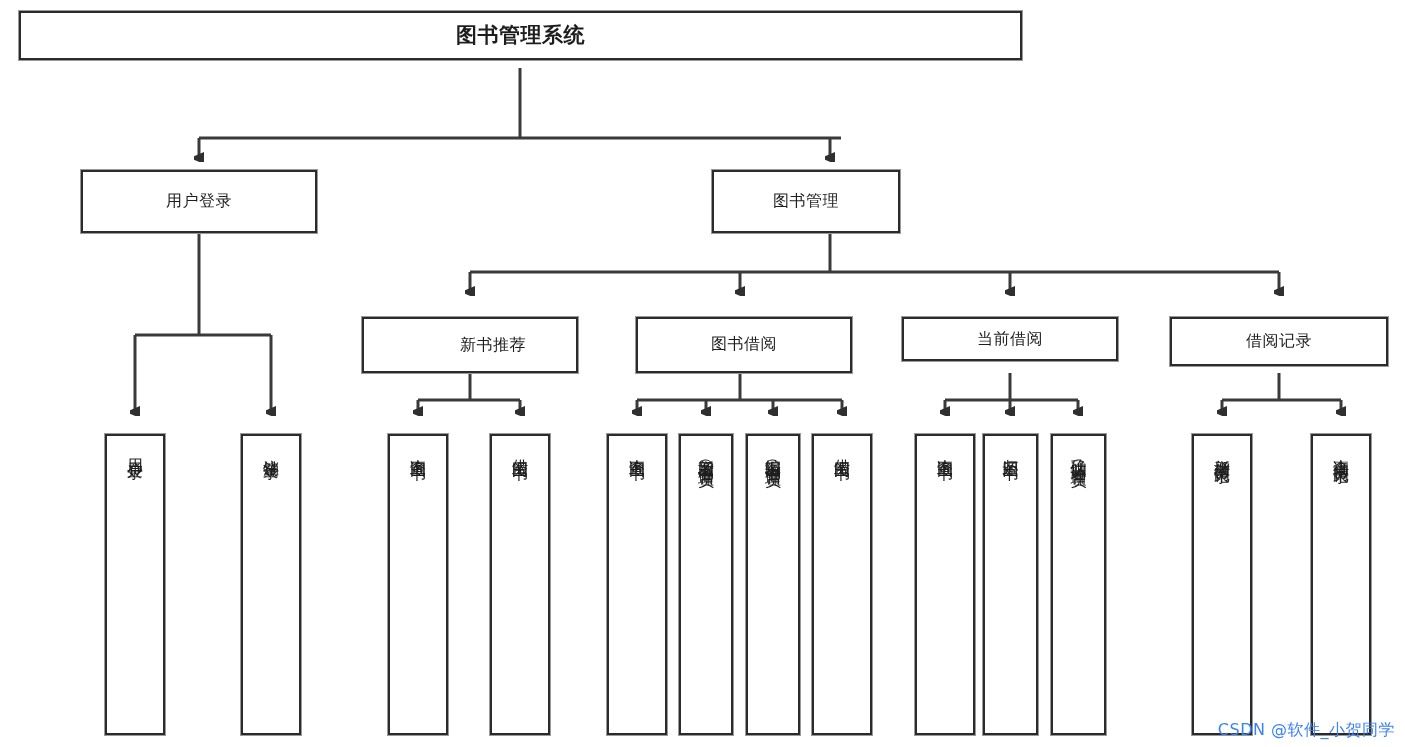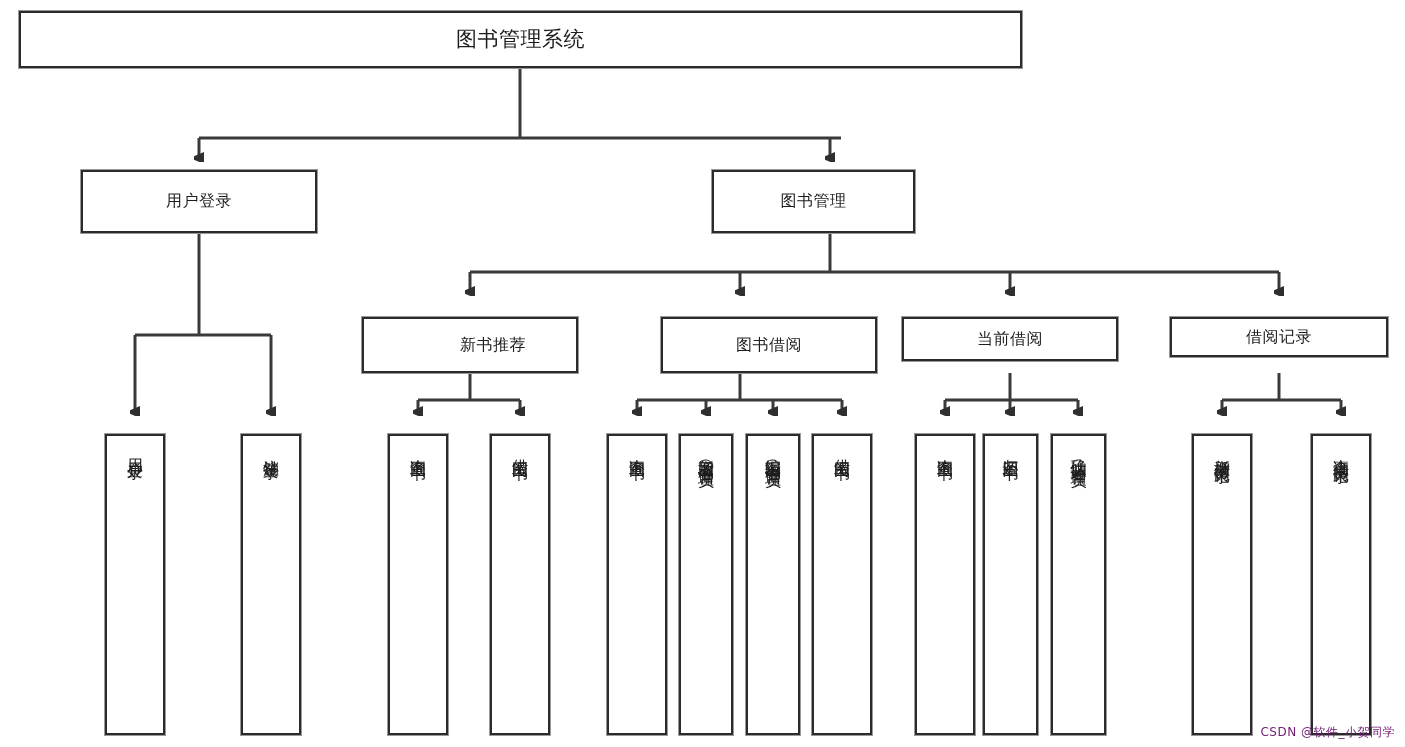--- a/index.html
+++ b/index.html
@@ -49,22 +49,22 @@
   }
   .node.vertical{
     align-items:flex-start;
     padding-top:10px;
   }
   .node.root .label{font-size:21px;}
   #watermark{
     position:absolute;
     right:10px;
     bottom:6px;
-    font-size:12px;
-    color:#701a75;
+    font-size:16px;
+    color:#3b82f6;
     letter-spacing:0.5px;
     white-space:nowrap;
     z-index:5;
     font-family:"DejaVu Sans","Liberation Sans",sans-serif;
   }
 </style>
 </head>
 <body>
 
 <div id="stage">
@@ -112,45 +112,45 @@
       <path d="M1010,400 L1010,412" marker-end="url(#arrow)"></path>
       <path d="M1078,400 L1078,412" marker-end="url(#arrow)"></path>
 
       <path d="M1279,373 L1279,400"></path>
       <path d="M1222,400 L1341,400"></path>
       <path d="M1222,400 L1222,412" marker-end="url(#arrow)"></path>
       <path d="M1341,400 L1341,412" marker-end="url(#arrow)"></path>
     </g>
   </svg>
 
-  <div class="node root" style="left:19px; top:11px; width:1003px; height:57px;">
+  <div class="node root" style="left:19px; top:11px; width:1003px; height:49px;font-weight:bold;">
     <span class="label">图书管理系统</span>
   </div>
 
   <div class="node" style="left:81px; top:170px; width:236px; height:63px;">
     <span class="label">用户登录</span>
   </div>
 
-  <div class="node" style="left:712px; top:170px; width:203px; height:63px;">
+  <div class="node" style="left:712px; top:170px; width:188px; height:63px;">
     <span class="label">图书管理</span>
   </div>
 
   <div class="node" style="left:362px; top:317px; width:216px; height:56px;padding-left:46px;">
     <span class="label">新书推荐</span>
   </div>
 
-  <div class="node" style="left:661px; top:317px; width:216px; height:56px;">
+  <div class="node" style="left:636px; top:317px; width:216px; height:56px;font-family:Liberation Mono, monospace;">
     <span class="label">图书借阅</span>
   </div>
 
   <div class="node" style="left:902px; top:317px; width:216px; height:44px;">
     <span class="label">当前借阅</span>
   </div>
 
-  <div class="node" style="left:1170px; top:317px; width:218px; height:40px;">
+  <div class="node" style="left:1170px; top:317px; width:218px; height:49px;">
     <span class="label">借阅记录</span>
   </div>
 
   <div class="node vertical" style="left:105px; top:434px; width:60px; height:301px;">
     <span class="label">用户登录</span>
   </div>
 
   <div class="node vertical" style="left:241px; top:434px; width:60px; height:301px;">
     <span class="label">注销登录</span>
   </div>

